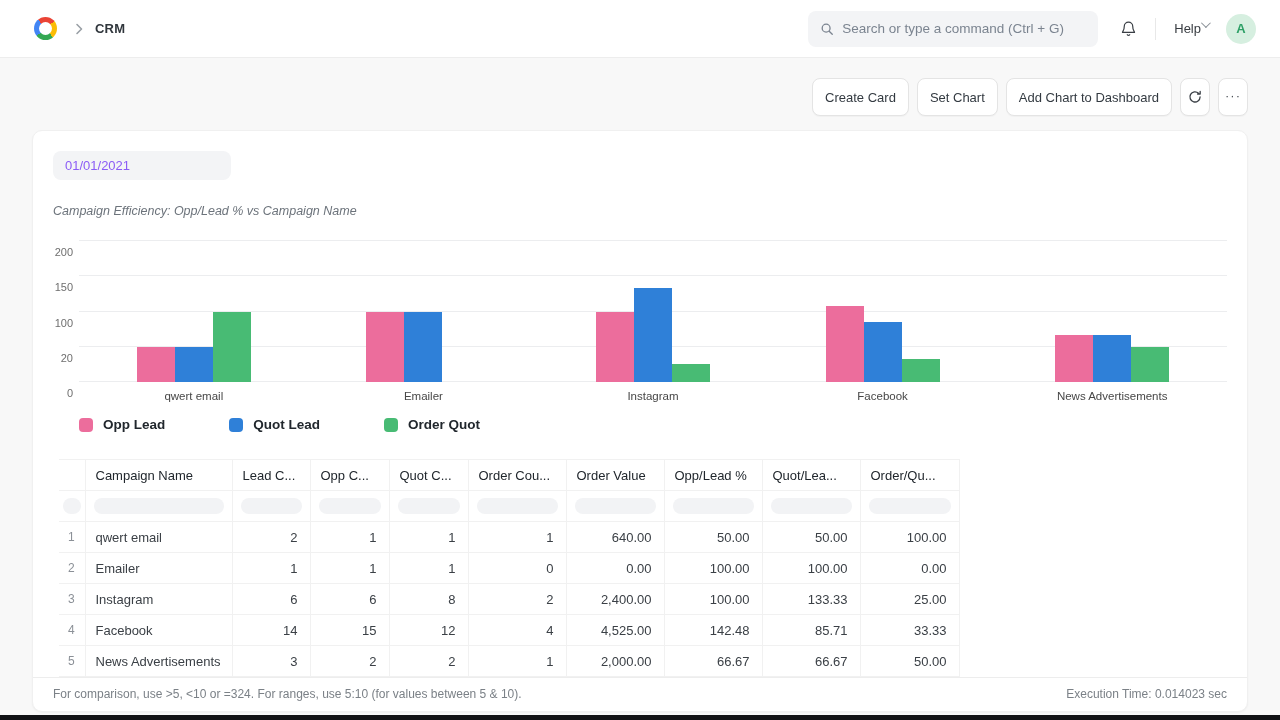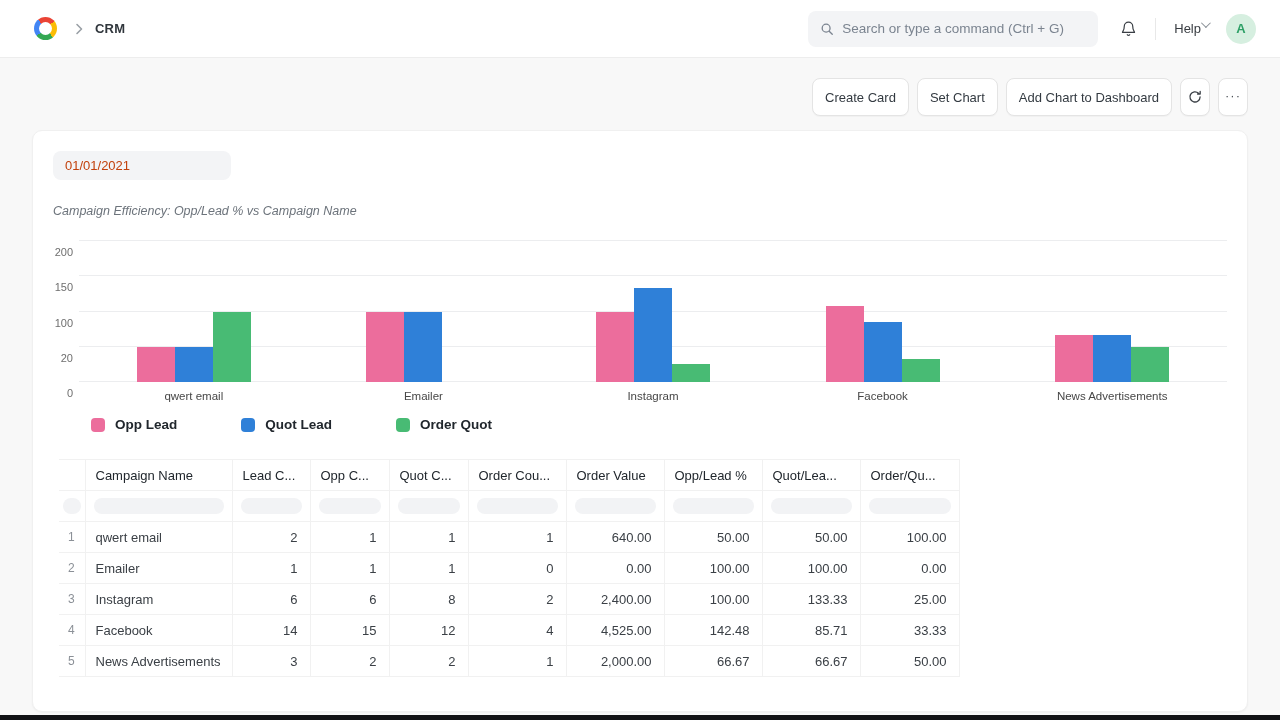--- a/index.html
+++ b/index.html
@@ -74,41 +74,41 @@
     box-shadow:0 1px 2px rgba(0,0,0,.04);
     display:flex; flex-direction:column;
     padding-top:20px; overflow:hidden;
   }
   .pad { padding:0 20px; }
 
   .date-row { display:flex; gap:23px; }
   .date-input {
     width:178px; height:29px; background:#f3f4f6; border-radius:8px;
     display:flex; align-items:center; padding:0 12px;
-    font-size:13px; color:#c2410c;
+    font-size:13px; color:#8b5cf6;
   }
 
   .chart-title { margin-top:24px; font-size:12.5px; color:#6c737b;font-style:italic; }
 
   .chart-area { position:relative; height:141px; margin:23px 0 0 26px; }
   .gridline {
     position:absolute; left:0; right:0; height:1px; background:#ecedef;
   }
   .ytick {
     position:absolute; left:-32px; width:26px; text-align:right;
     font-size:11px; color:#6e6e6e; transform:translateY(50%);
   }
   .chart-groups { position:absolute; inset:0; display:flex; }
   .chart-group { flex:1; display:flex; align-items:flex-end; justify-content:center; }
   .bars { display:flex; align-items:flex-end; height:100%; }
   .bar { width:38px; }
   .chart-xlabels { display:flex; margin:8px 0 0 26px; }
   .x-label { flex:1; text-align:center; font-size:11.5px; color:#474747; }
 
-  .legend { display:flex; align-items:center; gap:64px; margin:15px 0 0 38px; }
+  .legend { display:flex; align-items:center; gap:64px; margin:15px 0 0 26px; }
   .legend-item { display:flex; align-items:center; gap:10px; }
   .legend-swatch { width:14px; height:14px; border-radius:4px; }
   .legend-label { font-size:13.5px; font-weight:700; color:#21272d; }
 
   
   .table-wrap { margin:27px 0 0 6px; }
   table { border-collapse:collapse; table-layout:fixed; }
   th, td {
     font-size:13px; height:31px; border-bottom:1px solid #f1f1f1; border-right:1px solid #f1f1f1;
     overflow:hidden; white-space:nowrap;
@@ -404,15 +404,19 @@
             <td class="num">1</td>
             <td class="num">2,000.00</td>
             <td class="num">66.67</td>
             <td class="num">66.67</td>
             <td class="num">50.00</td>
           </tr>
         </tbody>
     </table>
   </div>
 
+  <div class="card-footer">
+    <span class="footer-hint">For comparison, use &gt;5, &lt;10 or =324. For ranges, use 5:10 (for values between 5 &amp; 10).</span>
+    <span class="footer-exec">Execution Time: 0.014023 sec</span>
+  </div>
 </section>
 
 <div class="bottom-strip"></div>
 
 </body></html>

